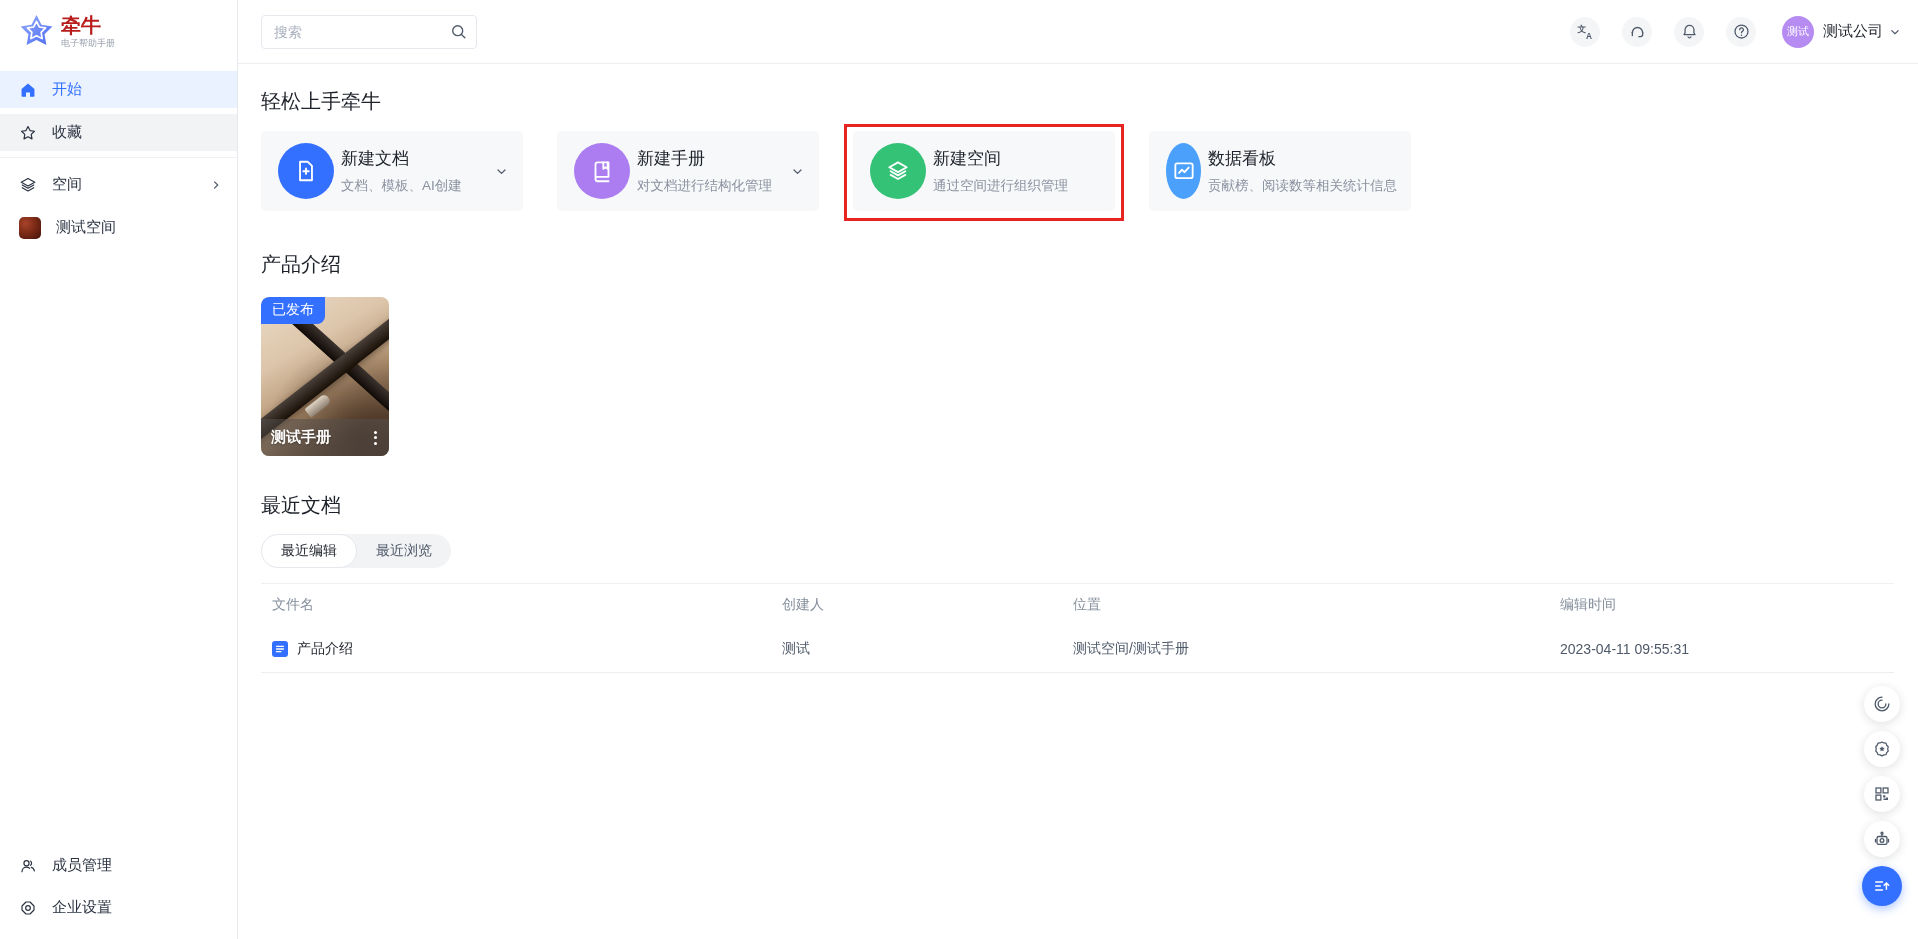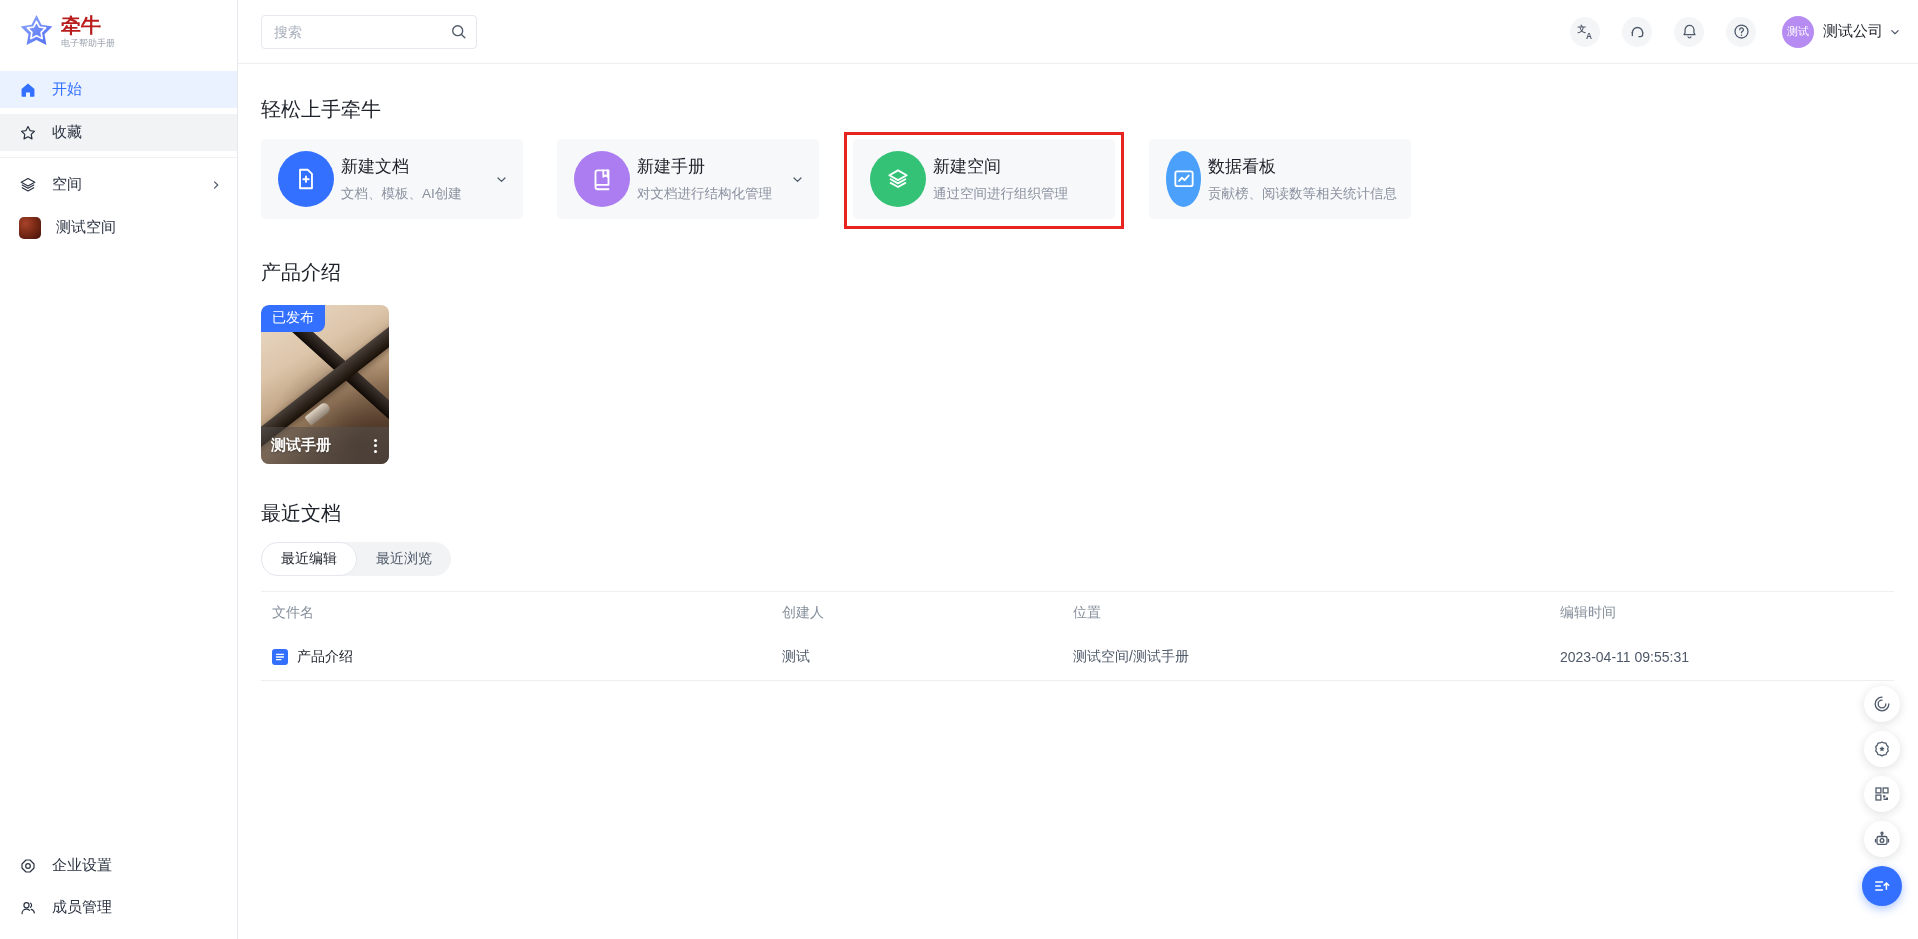--- a/index.html
+++ b/index.html
@@ -19,21 +19,21 @@
   .nav-item .grow { flex:1; }
   .nav-item.active { background:var(--sidebar-active-bg,#ebf2ff); color:var(--primary,#3370ff); }
   .nav-item.hovered { background:var(--hover-bg,#f2f3f5); }
   .nav-divider { height:1px; background:#eef0f3; margin:2px 0 8px 0; }
   .space-thumb { width:22px; height:22px; border-radius:5px;
     background:radial-gradient(circle at 30% 30%, #a8432a 0%, #7c2a16 45%, #43120a 100%); }
   .sidebar-bottom { margin-top:auto; padding-bottom:8px; }
   .sidebar-bottom .nav-item { margin-bottom:5px; }
 
   
-  .main { flex:1; display:flex; flex-direction:column; position:relative;gap:8px; }
+  .main { flex:1; display:flex; flex-direction:column; position:relative; }
   .topbar { height:64px; min-height:64px; border-bottom:1px solid #eceef2;
     display:flex; align-items:center; padding:0 16px 0 23px; }
   .search-box { position:relative; width:216px; height:34px; }
   .search-box input { width:100%; height:100%; border:1px solid var(--border,#e6e8ee); border-radius:4px;
     padding:0 34px 0 12px; font-size:14px; color:#1d2129; outline:none;
     font-family:"Liberation Sans","DejaVu Sans",sans-serif; }
   .search-box input::placeholder { color:#a9b0bc; }
   .search-glass { position:absolute; right:9px; top:7px; }
   .topbar-right { margin-left:auto; display:flex; align-items:center; }
   .icon-btn { width:30px; height:30px; border-radius:50%; background:#f4f5f7; display:flex;
@@ -161,37 +161,37 @@
       </div>
       <div class="nav-item">
         <span class="space-thumb"></span>
         <span>测试空间</span>
       </div>
     </nav>
 
     <div class="sidebar-bottom">
       <div class="nav-item">
         <svg width="18" height="18" viewBox="0 0 24 24">
-          <g fill="none" stroke="#2b3342" stroke-width="1.6" stroke-linejoin="round">
-            <path d="M9.3 4h5.4L20 9.3v5.4L14.7 20H9.3L4 14.7V9.3z"></path>
-            <circle cx="12" cy="12" r="3.1"></circle>
-          </g>
-        </svg>
-        <span>企业设置</span>
-      </div>
-      <div class="nav-item">
-        <svg width="18" height="18" viewBox="0 0 24 24">
           <g fill="none" stroke="#2b3342" stroke-width="1.6" stroke-linecap="round">
             <circle cx="10" cy="8.3" r="3.4"></circle>
             <path d="M4 19.5c0-3.3 2.7-6 6-6 1.6 0 3 .6 4.1 1.6"></path>
             <path d="M15.3 5.5a3.4 3.4 0 0 1 0 5.6"></path>
             <path d="M16.3 13.8c2.2.6 3.9 2.5 4.2 4.8"></path>
           </g>
         </svg>
         <span>成员管理</span>
+      </div>
+      <div class="nav-item">
+        <svg width="18" height="18" viewBox="0 0 24 24">
+          <g fill="none" stroke="#2b3342" stroke-width="1.6" stroke-linejoin="round">
+            <path d="M9.3 4h5.4L20 9.3v5.4L14.7 20H9.3L4 14.7V9.3z"></path>
+            <circle cx="12" cy="12" r="3.1"></circle>
+          </g>
+        </svg>
+        <span>企业设置</span>
       </div>
     </div>
   </aside>
 
   <div class="main">
 
     <header class="topbar">
       <div class="search-box">
         <input type="text" placeholder="搜索" style="">
         <svg class="search-glass" width="19" height="19" viewBox="0 0 24 24">

